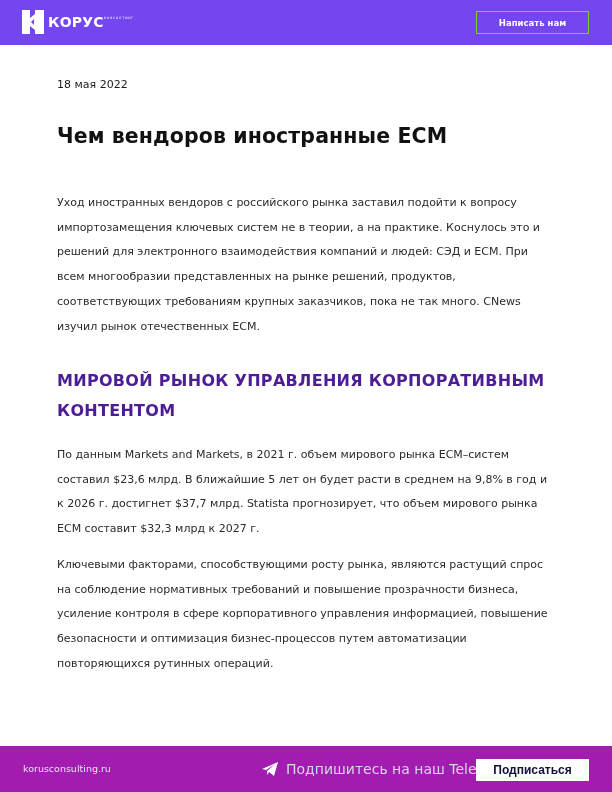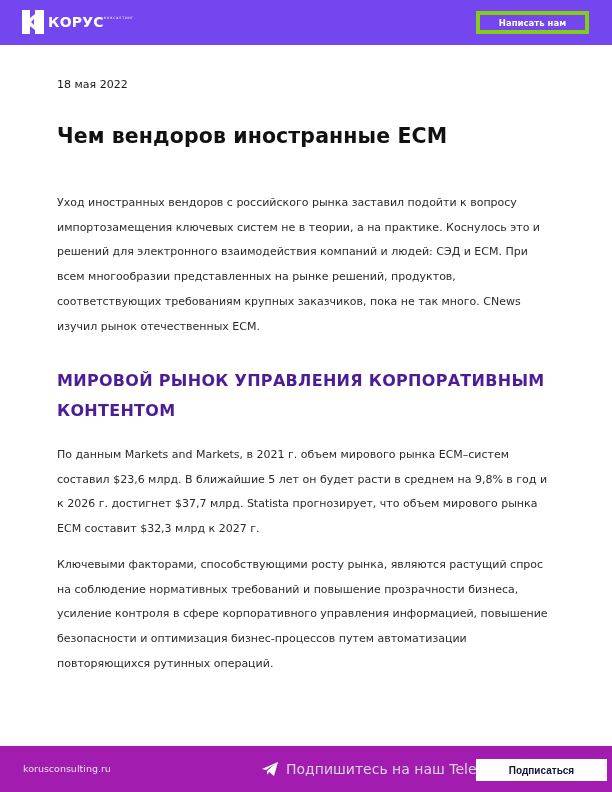--- a/index.html
+++ b/index.html
@@ -12,21 +12,21 @@
     }
     .logo { position: absolute; left: 22px; top: 10px; height: 24px; display: flex; align-items: center; }
     .logo-mark { width: 22px; height: 24px; position: relative; }
     .logo-mark svg { display: block; }
     .logo-text { margin-left: 4px; display: flex; flex-direction: row; justify-content: center; }
     .logo-word { color: #ffffff; font-family: "DejaVu Sans", sans-serif; font-weight: bold; font-size: 14px; line-height: 15px; letter-spacing: 0.2px; }
     .logo-sub { color: #ffffff; font-size: 4px; line-height: 5px; letter-spacing: 0.6px; opacity: 0.9; }
 
     .btn-write {
       position: absolute; left: 476px; top: 11px; width: 113px; height: 23px;
-      border: 4px solid #84cc16; background: transparent; color: #ffffff;
+      border: 1px solid #84cc16; background: transparent; color: #ffffff;
       font-family: "DejaVu Sans", sans-serif; font-weight: bold; font-size: 8.5px;
       display: flex; align-items: center; justify-content: center; cursor: pointer;
     }
 
     .date { position: absolute; left: 57px; top: 78px; font-size: 11px; color: #1b1b1b; }
     .title { position: absolute; left: 57px; top: 124px; font-size: 20.5px; font-weight: bold; color: #111111; letter-spacing: 0.1px; }
 
     .para {
       position: absolute; left: 57px; width: 500px;
       font-size: 11px; line-height: 24.7px; color: #2b2b2b;
@@ -42,23 +42,23 @@
 
     .footer {
       position: absolute; left: 0; top: 746px; width: 612px; height: 46px;
       background: #a21caf;
     }
     .footer-site { position: absolute; left: 23px; top: 17px; font-size: 9.5px; color: #e6e6ee; }
     .telegram { position: absolute; left: 262px; top: 15px; display: flex; align-items: center; }
     .telegram-icon { width: 16px; height: 14px; margin-right: 8px; }
     .telegram-text { font-size: 14px; color: #d8d8e4; }
     .btn-subscribe {
-      position: absolute; left: 476px; top: 13px; width: 131px; height: 22px;
+      position: absolute; left: 476px; top: 13px; width: 113px; height: 22px;
       border: 1px solid #ffffff; background: #ffffff; color: #12113a;
-      font-weight: bold; font-size: 10px; display: flex; align-items: center; justify-content: center; cursor: pointer;
+      font-weight: bold; font-size: 12px; display: flex; align-items: center; justify-content: center; cursor: pointer;
     }
   </style>
 </head>
 <body>
 
 <div class="header">
   <div class="logo">
     <div class="logo-mark">
       <svg width="22" height="24" viewBox="0 0 22 24">
         <rect x="0" y="0" width="8" height="24" fill="#ffffff"></rect>

